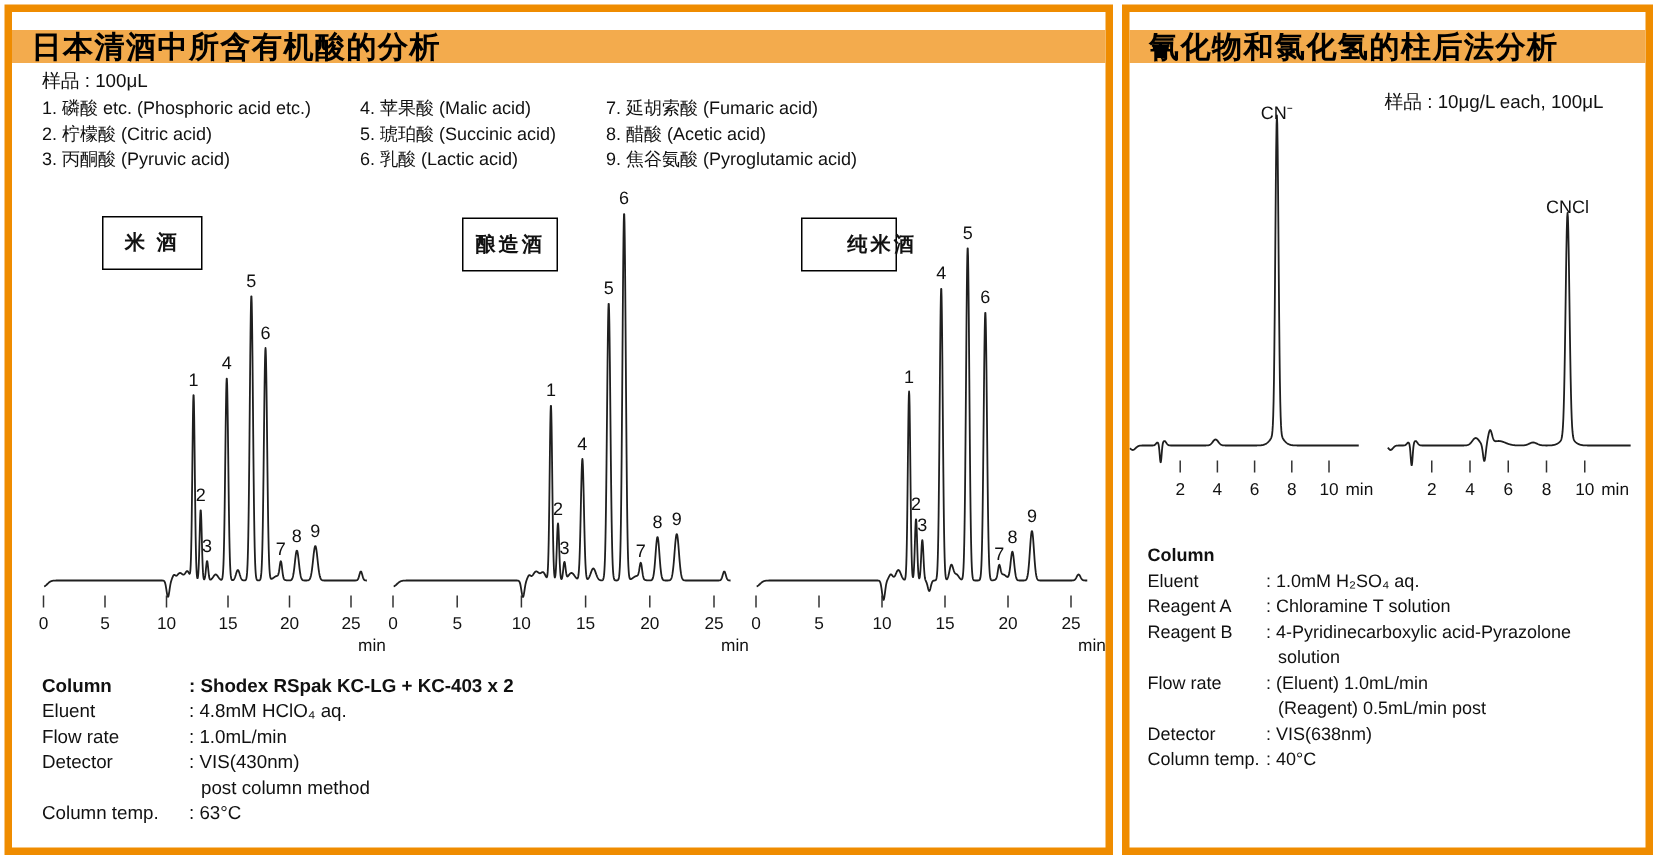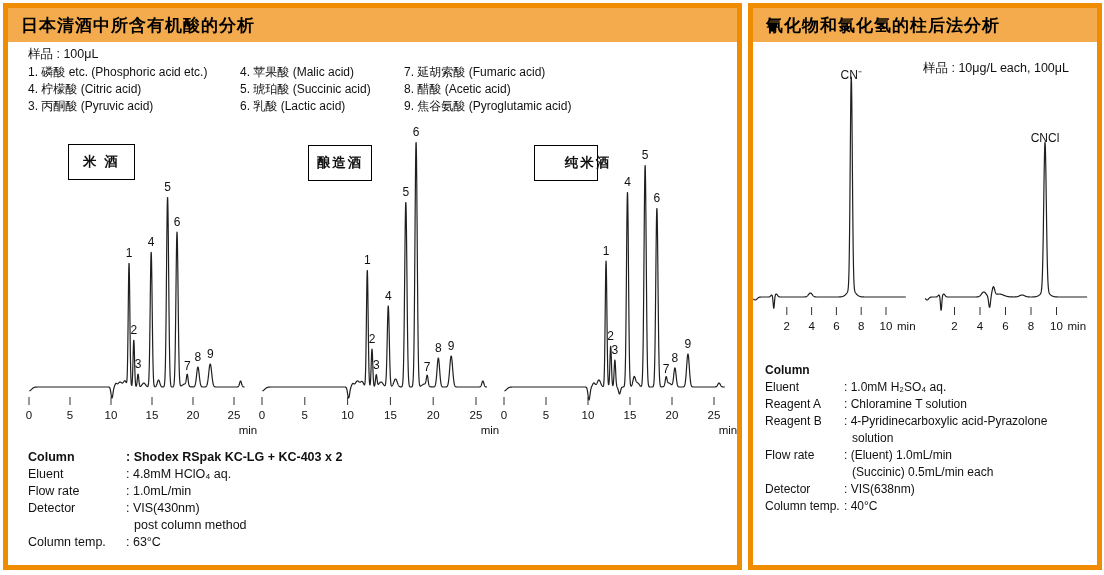--- a/index.html
+++ b/index.html
@@ -3,23 +3,23 @@
 <meta charset="utf-8">
 <style>
   * { margin:0; padding:0; box-sizing:border-box; }
   :root { --border:#EF8C00; --header:#F3AB4D; }
   html,body { background:#fff; }
   body { width:1104px; height:575px; font-family:"Liberation Sans", sans-serif; color:#111; }
   .page { position:relative; width:1104px; height:575px; background:#fff; overflow:hidden; }
   .panel { position:absolute; top:3px; height:567px; background:#fff; border:5px solid var(--border); }
   .panel.left  { left:3px;   width:739px; }
   .panel.right { left:748px; width:354px; }
-  .panel-header { position:absolute; left:0; top:0; right:0; height:34px; background:var(--header);
+  .panel-header { position:absolute; left:0; top:12px; right:0; height:22px; background:var(--header);
                   display:flex; align-items:center; padding-left:13px;
-                  font-size:17px; font-weight:bold; letter-spacing:1px; color:#000; }
+                  font-size:20px; font-weight:bold; letter-spacing:1px; color:#000; }
   .sample { position:absolute; font-size:12.5px; white-space:pre; }
   .legend { position:absolute; left:20px; top:56px; width:690px; height:52px; }
   .legend-col { position:absolute; top:0; }
   .legend-item { font-size:12px; line-height:17px; white-space:pre; }
   svg.chrom { position:absolute; overflow:visible; }
   svg.chrom text { font-family:"Liberation Sans", sans-serif; fill:#111; }
   .chrom-box { position:absolute; height:36px; border:1.5px solid #000; background:#fff;
                display:flex; align-items:center; justify-content:center;
                font-size:13.5px; font-weight:bold; letter-spacing:2px; z-index:2; white-space:pre; }
   .conds { position:absolute; font-size:12.5px; line-height:17px; }
@@ -37,21 +37,21 @@
   <section class="panel left">
     <div class="panel-header">
       <span>日本清酒中所含有机酸的分析</span>
     </div>
 
     <div class="sample" style="left:20px; top:38px;">样品 : 100μL</div>
 
     <div class="legend" id="legend">
         <div class="legend-col" style="left: 0px;">
           <div class="legend-item">1. 磷酸 etc. (Phosphoric acid etc.)</div>
-          <div class="legend-item">4. 柠檬酸 (Citric acid)</div>
+          <div class="legend-item">2. 柠檬酸 (Citric acid)</div>
           <div class="legend-item">3. 丙酮酸 (Pyruvic acid)</div>
         </div>
         <div class="legend-col" style="left: 212px;">
           <div class="legend-item">4. 苹果酸 (Malic acid)</div>
           <div class="legend-item">5. 琥珀酸 (Succinic acid)</div>
           <div class="legend-item">6. 乳酸 (Lactic acid)</div>
         </div>
         <div class="legend-col" style="left: 376px;">
           <div class="legend-item">7. 延胡索酸 (Fumaric acid)</div>
           <div class="legend-item">8. 醋酸 (Acetic acid)</div>
@@ -232,21 +232,21 @@
           <span class="cond-label">Reagent B</span>
           <span>
             <div class="cond-line">: 4-Pyridinecarboxylic acid-Pyrazolone</div>
             <div class="cond-line cont">solution</div>
           </span>
         </div>
         <div class="cond-row">
           <span class="cond-label">Flow rate</span>
           <span>
             <div class="cond-line">: (Eluent) 1.0mL/min</div>
-            <div class="cond-line cont">(Succinic) 0.5mL/min each</div>
+            <div class="cond-line cont">(Reagent) 0.5mL/min post</div>
           </span>
         </div>
         <div class="cond-row">
           <span class="cond-label">Detector</span>
           <span>
             <div class="cond-line">: VIS(638nm)</div>
           </span>
         </div>
         <div class="cond-row">
           <span class="cond-label">Column temp.</span>

